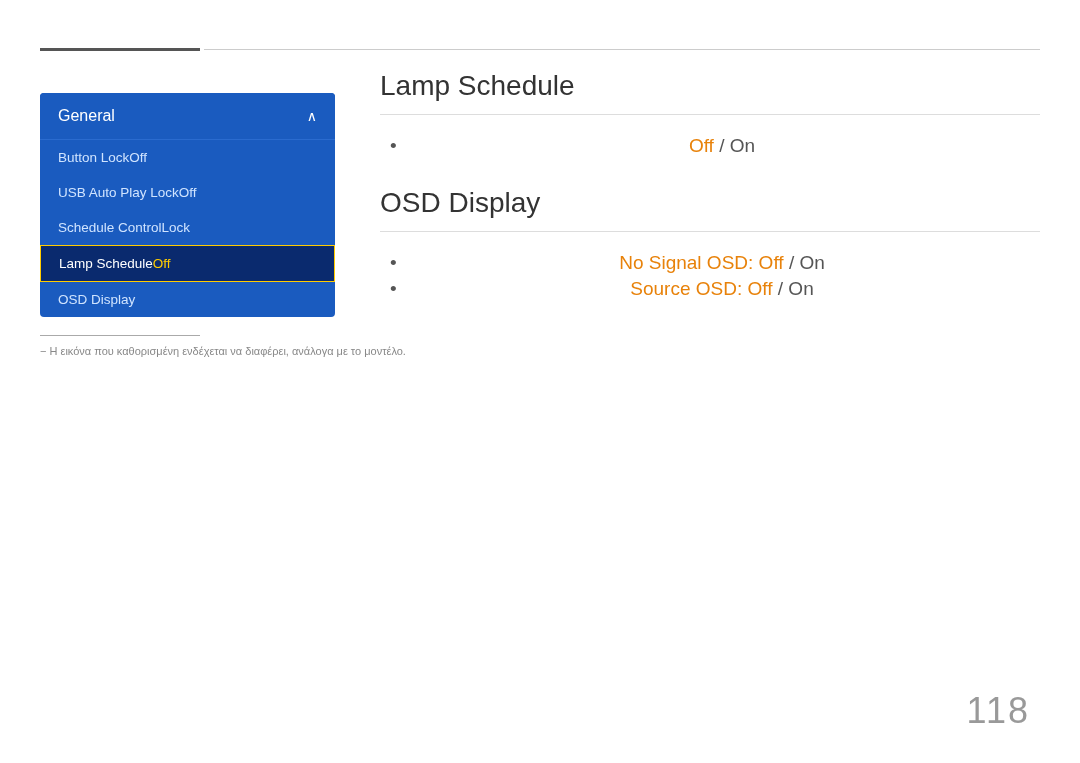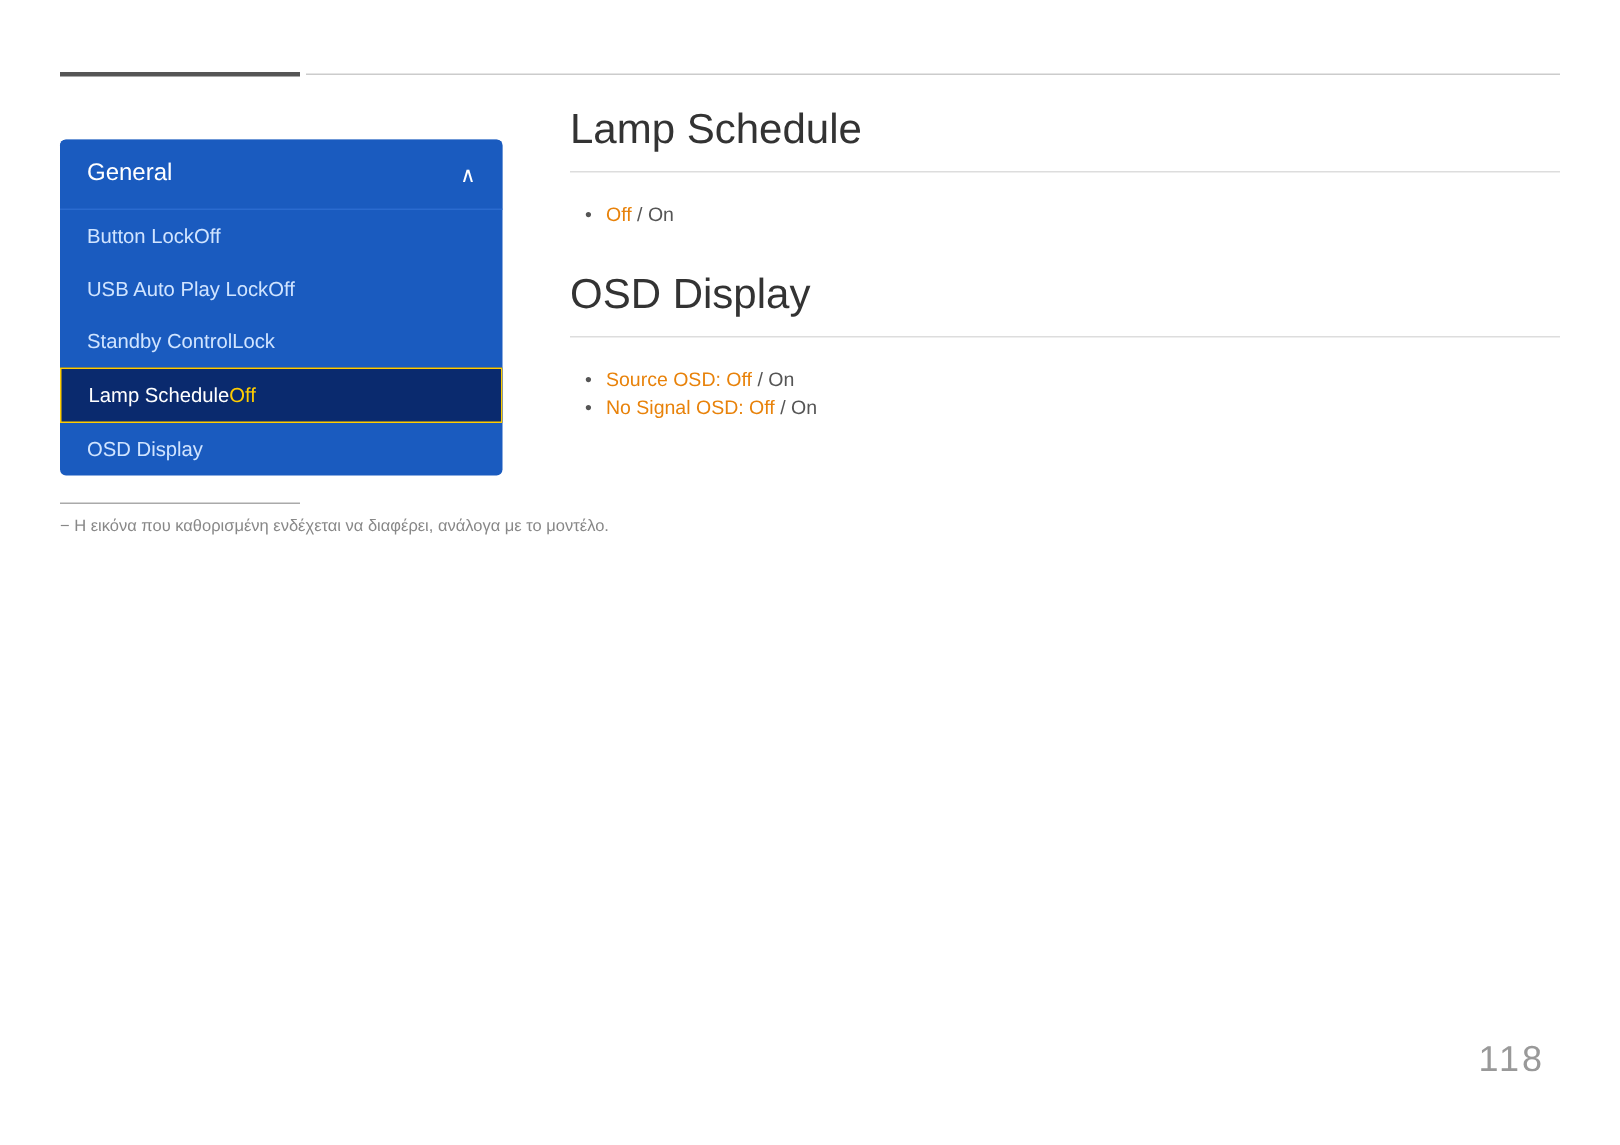--- a/index.html
+++ b/index.html
@@ -123,25 +123,26 @@
       margin-bottom: 10px;
     }
 
     .bullet-list {
       list-style: none;
       padding-left: 10px;
       margin-bottom: 30px;
     }
 
     .bullet-list li {
-      font-size: 13px;
+      font-size: 19px;
       color: #555;
       position: relative;
       padding-left: 14px;
       margin-bottom: 4px;
+      text-align: center;
     }
 
     .bullet-list li::before {
       content: '•';
       position: absolute;
       left: 0;
       color: #555;
     }
 
     .highlight-orange {
@@ -168,23 +169,23 @@
     .footnote {
       position: absolute;
       top: 345px;
       left: 40px;
       font-size: 11px;
       color: #888;
     }
 
     .page-number {
       position: absolute;
-      bottom: 42px;
+      bottom: 31px;
       right: 50px;
-      font-size: 24px;
+      font-size: 36px;
       font-weight: 300;
       color: #999;
       letter-spacing: 2px;
     }
   </style>
 </head>
 <body>
 
 <div class="top-bar">
   <div class="top-bar-dark"></div>
@@ -201,21 +202,21 @@
     <span class="sidebar-item-label">Button Lock</span>
     <span class="sidebar-item-value">Off</span>
   </div>
 
   <div class="sidebar-item">
     <span class="sidebar-item-label">USB Auto Play Lock</span>
     <span class="sidebar-item-value">Off</span>
   </div>
 
   <div class="sidebar-item">
-    <span class="sidebar-item-label">Standby Control</span>
+    <span class="sidebar-item-label">Schedule Control</span>
     <span class="sidebar-item-value">Lock</span>
   </div>
 
   <div class="sidebar-item active">
     <span class="sidebar-item-label">Lamp Schedule</span>
     <span class="sidebar-item-value">Off</span>
   </div>
 
   <div class="sidebar-item">
     <span class="sidebar-item-label">OSD Display</span>
@@ -231,25 +232,25 @@
     <li>
       <span class="highlight-orange">Off</span>
       <span> / On</span>
     </li>
   </ul>
 
   <h2 class="section-title">OSD Display</h2>
   <div class="section-divider"></div>
   <ul class="bullet-list">
     <li>
+      <span class="highlight-orange">No Signal OSD: </span><span class="highlight-orange">Off</span><span> / On</span>
+    </li>
+    <li>
       <span class="highlight-orange">Source OSD: </span><span class="highlight-orange">Off</span><span> / On</span>
     </li>
-    <li>
-      <span class="highlight-orange">No Signal OSD: </span><span class="highlight-orange">Off</span><span> / On</span>
-    </li>
   </ul>
 
 </div>
 
 <div class="footnote-divider"></div>
 
 <p class="footnote">− Η εικόνα που καθορισμένη ενδέχεται να διαφέρει, ανάλογα με το μοντέλο.</p>
 
 <div class="page-number">118</div>
 

